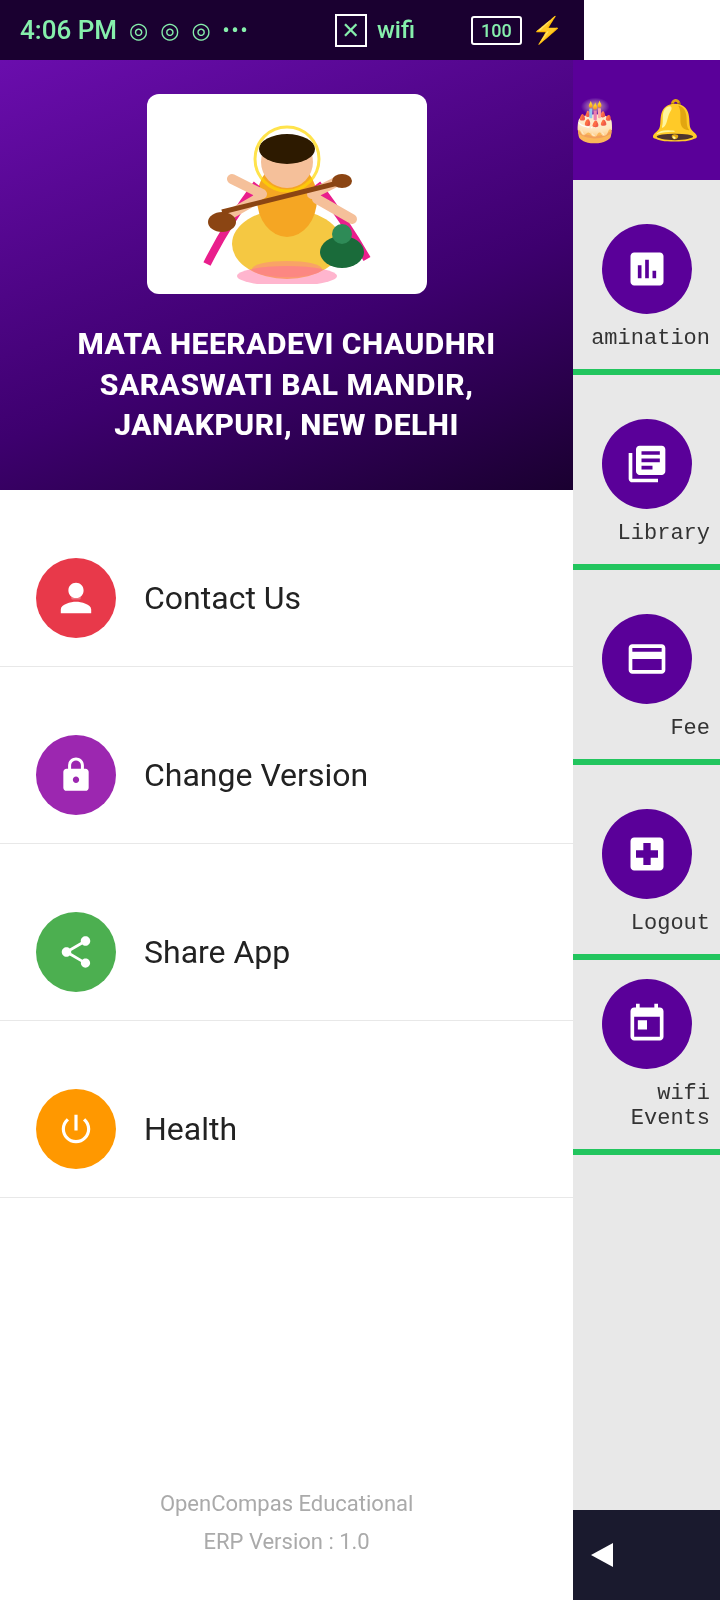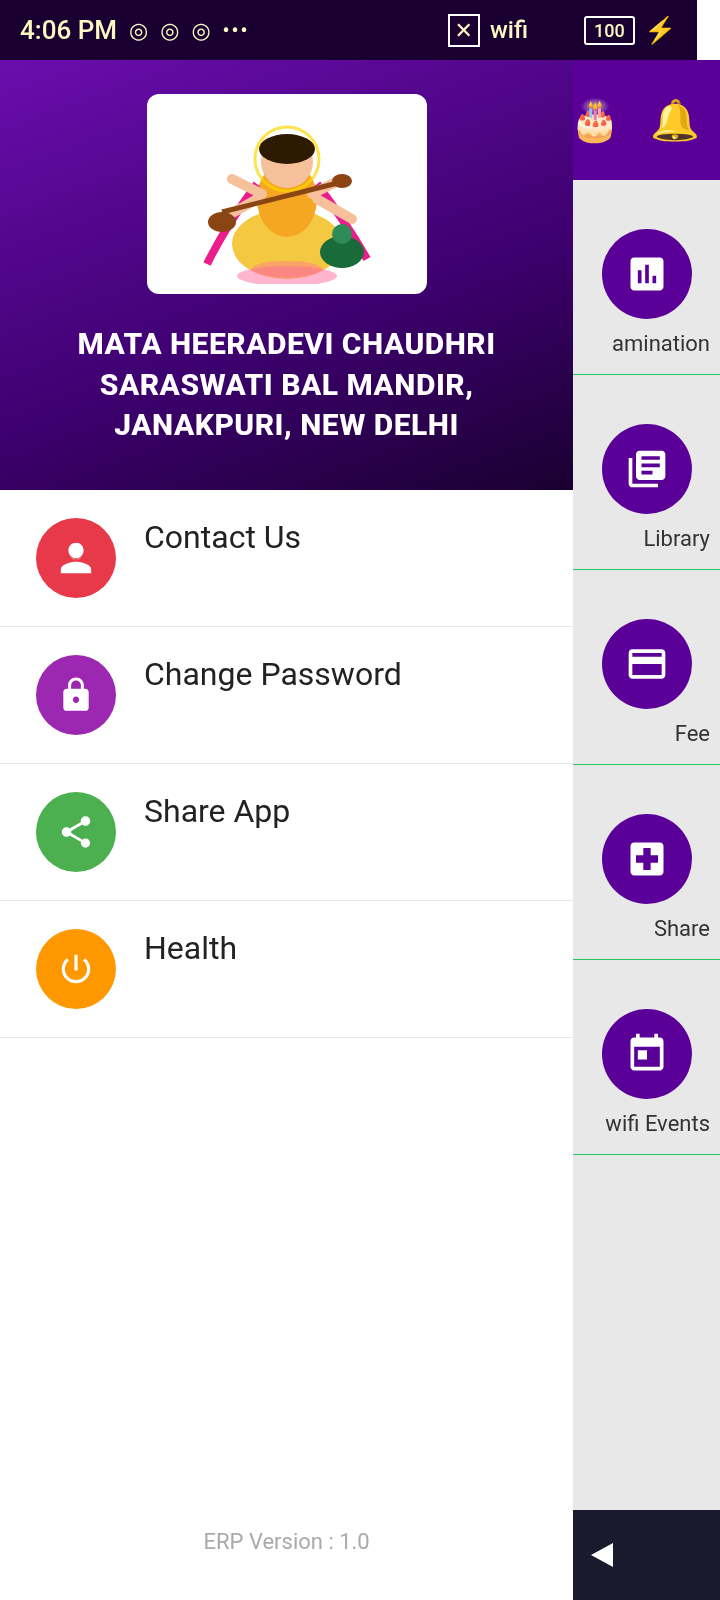--- a/index.html
+++ b/index.html
@@ -8,28 +8,28 @@
       width: 720px;
       height: 1600px;
       font-family: 'Roboto', Arial, sans-serif;
       background: #fff;
       overflow: hidden;
       position: relative;
     }
 
     
     .status-bar {
-      width: 697px;
+      width: 584px;
       height: 60px;
       background: #1a0030;
       display: flex;
       align-items: center;
       justify-content: space-between;
       padding: 0 20px;
-      color: #fef9c3;
+      color: #86efac;
       font-size: 26px;
       font-weight: 500;
       position: relative;
       z-index: 10;
     }
     .status-left { display: flex; align-items: center; gap: 12px; }
     .status-right { display: flex; align-items: center; gap: 10px; }
 
     
     .layout {
@@ -80,23 +80,25 @@
       letter-spacing: 0.5px;
     }
 
     
     .drawer-menu {
       flex: 1;
       background: #fff;
     }
     .menu-item {
       display: flex;
+      align-items: center;
       padding: 28px 36px;
       border-bottom: 1px solid #e8e8e8;
       cursor: pointer;
+      margin-top: 40px;
     }
     .menu-icon-circle {
       width: 80px;
       height: 80px;
       border-radius: 50%;
       display: flex;
       align-items: center;
       justify-content: center;
       margin-right: 28px;
       flex-shrink: 0;
@@ -141,27 +143,28 @@
       font-size: 40px;
     }
 
     
     .right-grid {
       display: flex;
       flex-direction: column;
     }
     .right-grid-item {
       height: 195px;
-      border-bottom: 1px solid #22c55e;
+      border-bottom: 6px solid #22c55e;
       display: flex;
       flex-direction: column;
       align-items: center;
       justify-content: flex-end;
       padding-bottom: 18px;
       background: #e8e8e8;
+      font-family: Liberation Mono, monospace;
     }
     .right-circle {
       width: 90px;
       height: 90px;
       border-radius: 50%;
       background: #5a0099;
       display: flex;
       align-items: center;
       justify-content: center;
       margin-bottom: 12px;
@@ -269,21 +272,21 @@
         </div>
         <span class="menu-label">Contact Us</span>
       </div>
 
       <div class="menu-item">
         <div class="menu-icon-circle" style="background:#9c27b0;">
           <svg viewBox="0 0 24 24">
             <path d="M18 8h-1V6c0-2.76-2.24-5-5-5S7 3.24 7 6v2H6c-1.1 0-2 .9-2 2v10c0 1.1.9 2 2 2h12c1.1 0 2-.9 2-2V10c0-1.1-.9-2-2-2zm-6 9c-1.1 0-2-.9-2-2s.9-2 2-2 2 .9 2 2-.9 2-2 2zm3.1-9H8.9V6c0-1.71 1.39-3.1 3.1-3.1 1.71 0 3.1 1.39 3.1 3.1v2z"></path>
           </svg>
         </div>
-        <span class="menu-label">Change Password</span>
+        <span class="menu-label">Change Version</span>
       </div>
 
       <div class="menu-item">
         <div class="menu-icon-circle" style="background:#4caf50;">
           <svg viewBox="0 0 24 24">
             <path d="M18 16.08c-.76 0-1.44.3-1.96.77L8.91 12.7c.05-.23.09-.46.09-.7s-.04-.47-.09-.7l7.05-4.11c.54.5 1.25.81 2.04.81 1.66 0 3-1.34 3-3s-1.34-3-3-3-3 1.34-3 3c0 .24.04.47.09.7L8.04 9.81C7.5 9.31 6.79 9 6 9c-1.66 0-3 1.34-3 3s1.34 3 3 3c.79 0 1.5-.31 2.04-.81l7.12 4.16c-.05.21-.08.43-.08.65 0 1.61 1.31 2.92 2.92 2.92 1.61 0 2.92-1.31 2.92-2.92s-1.31-2.92-2.92-2.92z"></path>
           </svg>
         </div>
         <span class="menu-label">Share App</span>
       </div>
@@ -292,20 +295,21 @@
         <div class="menu-icon-circle" style="background:#ff9800;">
           <svg viewBox="0 0 24 24">
             <path d="M13 3h-2v10h2V3zm4.83 2.17l-1.42 1.42C17.99 7.86 19 9.81 19 12c0 3.87-3.13 7-7 7s-7-3.13-7-7c0-2.19 1.01-4.14 2.58-5.42L6.17 5.17C4.23 6.82 3 9.26 3 12c0 4.97 4.03 9 9 9s9-4.03 9-9c0-2.74-1.23-5.18-3.17-6.83z"></path>
           </svg>
         </div>
         <span class="menu-label">Health</span>
       </div>
     </div>
 
     <div class="drawer-footer">
+      <div>OpenCompas Educational</div>
       <div>ERP Version : 1.0</div>
     </div>
   </div>
 
   <div class="main-panel">
 
     <div class="right-header">
       <span class="right-header-icon">🎂</span>
       <span class="right-header-icon">🔔</span>
     </div>
@@ -339,21 +343,21 @@
         </div>
         <div class="right-label">Fee</div>
       </div>
 
       <div class="right-grid-item">
         <div class="right-circle">
           <svg viewBox="0 0 24 24">
             <path d="M19 3H5c-1.1 0-1.99.9-1.99 2L3 19c0 1.1.9 2 2 2h14c1.1 0 2-.9 2-2V5c0-1.1-.9-2-2-2zm-1 11h-4v4h-4v-4H6v-4h4V6h4v4h4v4z"></path>
           </svg>
         </div>
-        <div class="right-label">Share</div>
+        <div class="right-label">Logout</div>
       </div>
 
       <div class="right-grid-item">
         <div class="right-circle">
           <svg viewBox="0 0 24 24">
             <path d="M19 3h-1V1h-2v2H8V1H6v2H5c-1.11 0-1.99.9-1.99 2L3 19c0 1.1.89 2 2 2h14c1.1 0 2-.9 2-2V5c0-1.1-.9-2-2-2zm0 16H5V8h14v11zM7 10h5v5H7z"></path>
           </svg>
         </div>
         <div class="right-label">wifi Events</div>
       </div>

